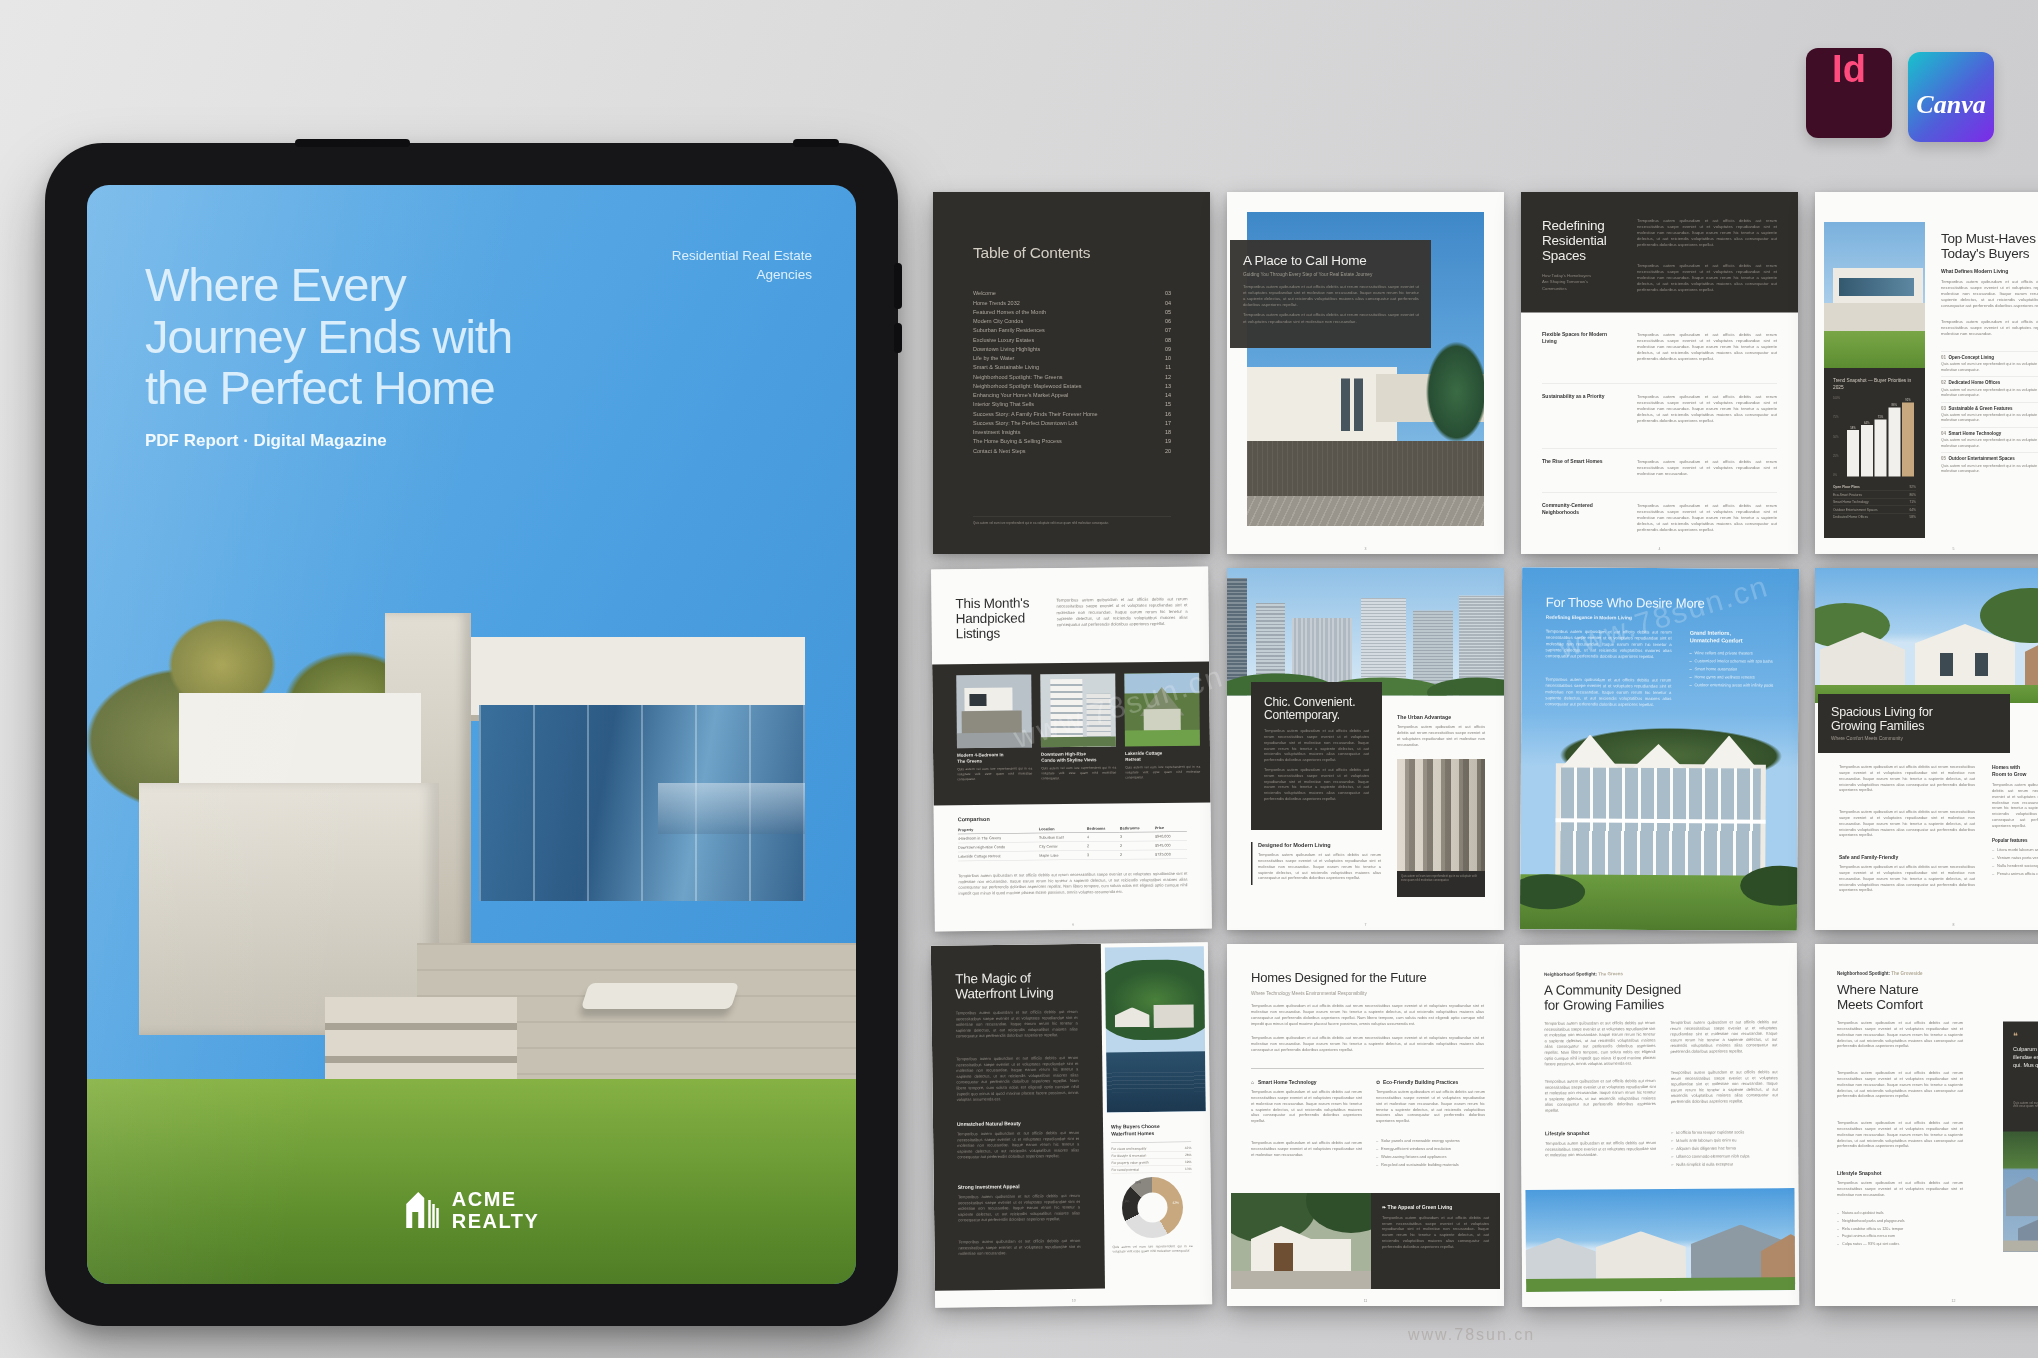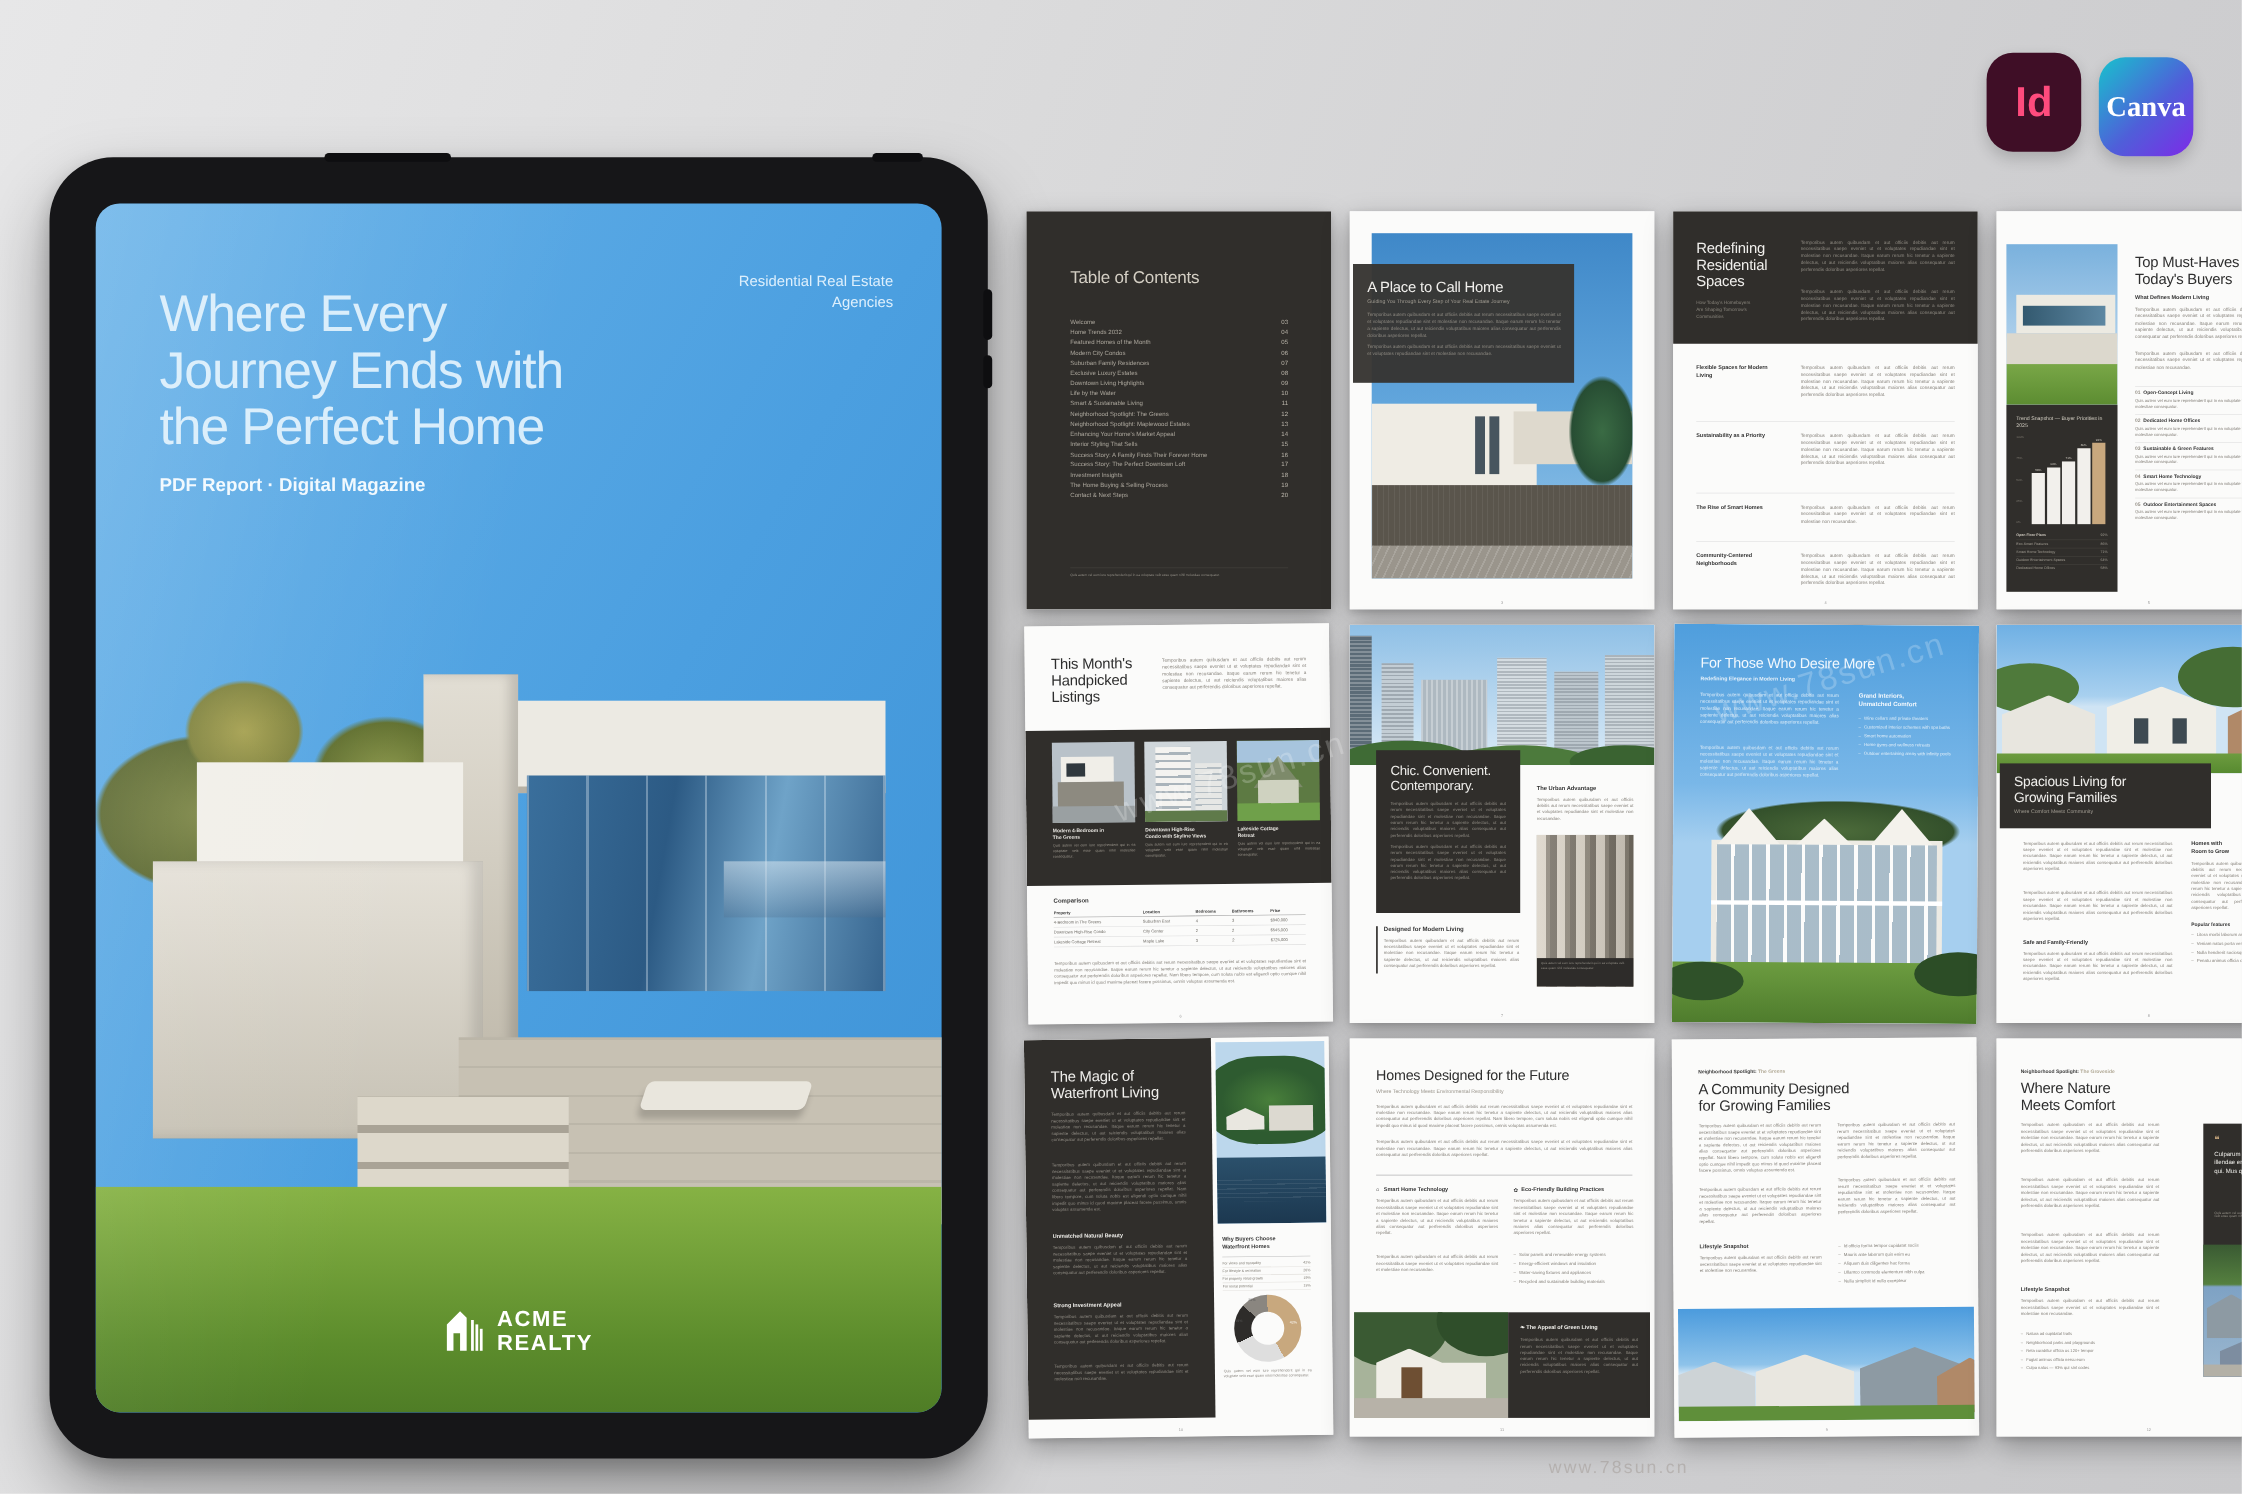--- a/index.html
+++ b/index.html
@@ -3,28 +3,28 @@
 <meta charset="utf-8">
 <style>
   html,body{margin:0;padding:0;}
   body{width:2038px;height:1358px;overflow:hidden;position:relative;
        font-family:"Liberation Sans",sans-serif;
        background:linear-gradient(112deg,#e7e7e8 0%,#dadadb 38%,#cfcfd1 72%,#c9c9cb 100%);}
   .wm{position:absolute;color:rgba(255,255,255,.22);font-size:30px;letter-spacing:2px;
       transform:rotate(-17deg);pointer-events:none;z-index:60;}
   .wm.dk{color:rgba(120,105,90,.25);font-size:16px;}
   
-  .logo{position:absolute;border-radius:24px;display:flex;align-items:center;justify-content:center;
+  .logo{position:absolute;border-radius:12px;display:flex;justify-content:center;
         box-shadow:0 6px 14px rgba(0,0,0,.18);}
   .logo-id{left:1806px;top:48px;width:86px;height:90px;background:#3f0e26;}
   .logo-id span{color:#ff4b7d;font-size:38px;font-weight:bold;}
   .logo-canva{left:1908px;top:52px;width:86px;height:90px;
         background:linear-gradient(135deg,#17c3cd 0%,#4f5fd9 55%,#7d2ae8 100%);}
-  .logo-canva span{color:#fff;font-size:26px;font-weight:bold;
-        font-family:"Liberation Serif",serif;}
+  .logo-canva span{color:#fff;font-size:26px;font-style:italic;font-weight:bold;
+        font-family:"Liberation Serif",serif;margin-top:38px;}
   
   .tablet{position:absolute;left:45px;top:143px;width:853px;height:1183px;background:#161618;
           border-radius:58px;box-shadow:0 30px 60px rgba(0,0,0,.35),0 8px 18px rgba(0,0,0,.2);z-index:5;}
   .tab-btn{position:absolute;background:#0e0e10;border-radius:4px;}
   .screen{position:absolute;left:42px;top:42px;right:42px;bottom:42px;border-radius:22px;overflow:hidden;
           background:linear-gradient(120deg,#66b1e8 0%,#4b9fe0 55%,#3d92d6 100%);}
   .cov-title{position:absolute;left:58px;top:74px;font-size:47px;line-height:1.1;letter-spacing:-1px;
           color:#d8edfb;z-index:20;}
   .cov-tag{position:absolute;left:58px;top:246px;font-size:17px;font-weight:bold;color:#f1f9fe;z-index:20;}
   .cov-agency{position:absolute;right:44px;top:62px;text-align:right;font-size:13.5px;line-height:1.4;

